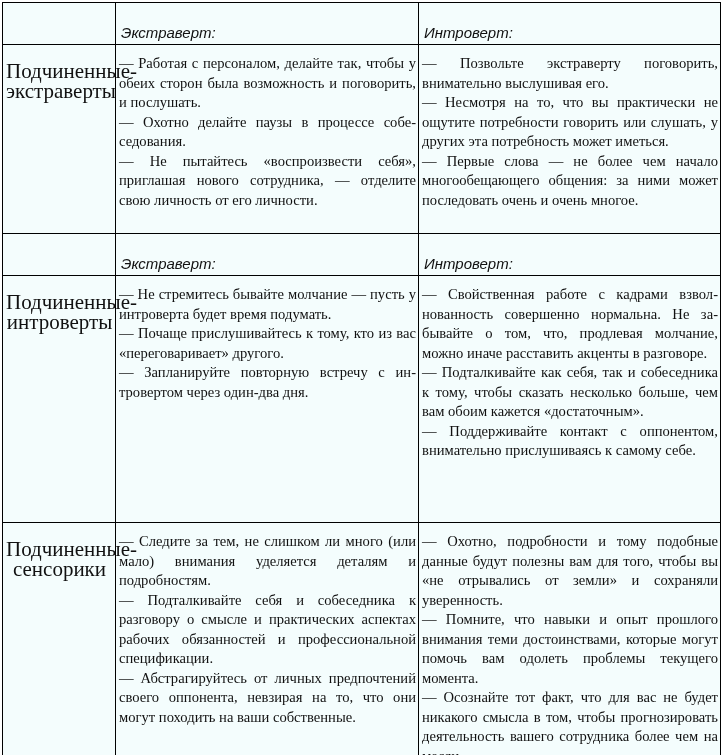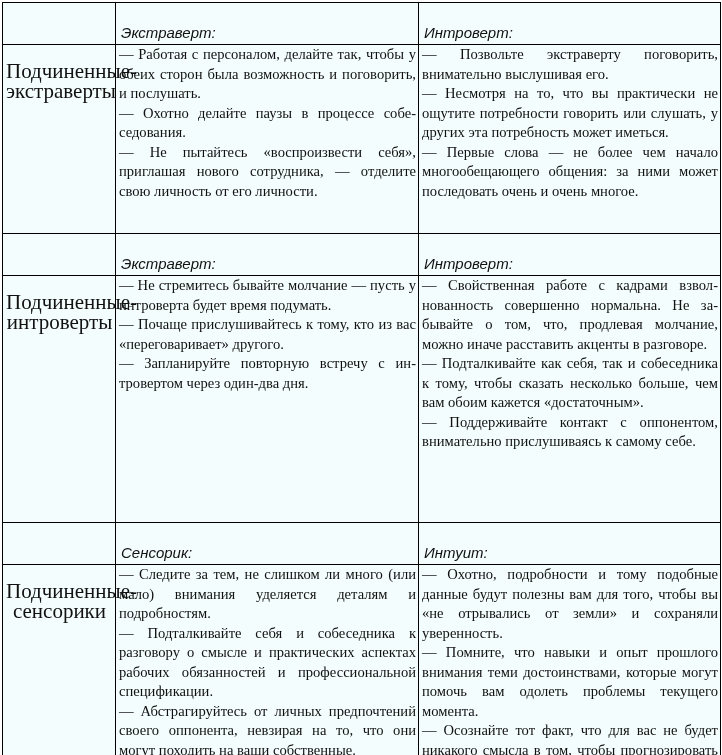--- a/index.html
+++ b/index.html
@@ -52,21 +52,21 @@
     }
     .row-label {
       font-weight: normal;
       font-size: 21px;
       line-height: 19.5px;
       padding-top: 17px;
     }
     .cell-text {
       text-align: justify;
       hyphens: manual;
-      padding-top: 0px;
+      padding-top: 9px;
     }
     .para {
       display: block;
       text-align: justify;
     }
     tr.body1 td { height: 171px; }
     tr.body2 td { height: 229px; }
     tr.body3 td { height: 227px; }
   </style>
 </head>
@@ -126,29 +126,20 @@
           <span class="para">— Почаще прислушивайтесь к тому, кто из вас «переговаривает» другого.</span>
           <span class="para">— Запланируйте повторную встречу с ин­тровертом через один-два дня.</span>
         </td>
         <td class="cell-text">
           <span class="para">— Свойственная работе с кадрами взвол­нованность совершенно нормальна. Не за­бывайте о том, что, продлевая молчание, можно иначе расставить акценты в разго­воре.</span>
           <span class="para">— Подталкивайте как себя, так и собесед­ника к тому, чтобы сказать несколько больше, чем вам обоим кажется «доста­точным».</span>
           <span class="para">— Поддерживайте контакт с оппонентом, внимательно прислушиваясь к самому се­бе.</span>
         </td>
       </tr>
 
-      <tr class="head">
-        <td></td>
-        <td>
-          <span class="head-label">Сенсорик:</span>
-        </td>
-        <td>
-          <span class="head-label">Интуит:</span>
-        </td>
-      </tr>
       <tr class="body3">
         <td class="row-label">
           <span class="para" style="text-align:left">Подчиненные-</span>
           <span class="para" style="text-align:center">сенсорики</span>
         </td>
         <td class="cell-text">
           <span class="para">— Следите за тем, не слишком ли много (или мало) внимания уделяется деталям и подробностям.</span>
           <span class="para">— Подталкивайте себя и собеседника к разговору о смысле и практических аспек­тах рабочих обязанностей и профессио­нальной спецификации.</span>
           <span class="para">— Абстрагируйтесь от личных предпочте­ний своего оппонента, невзирая на то, что они могут походить на ваши собственные.</span>
         </td>

